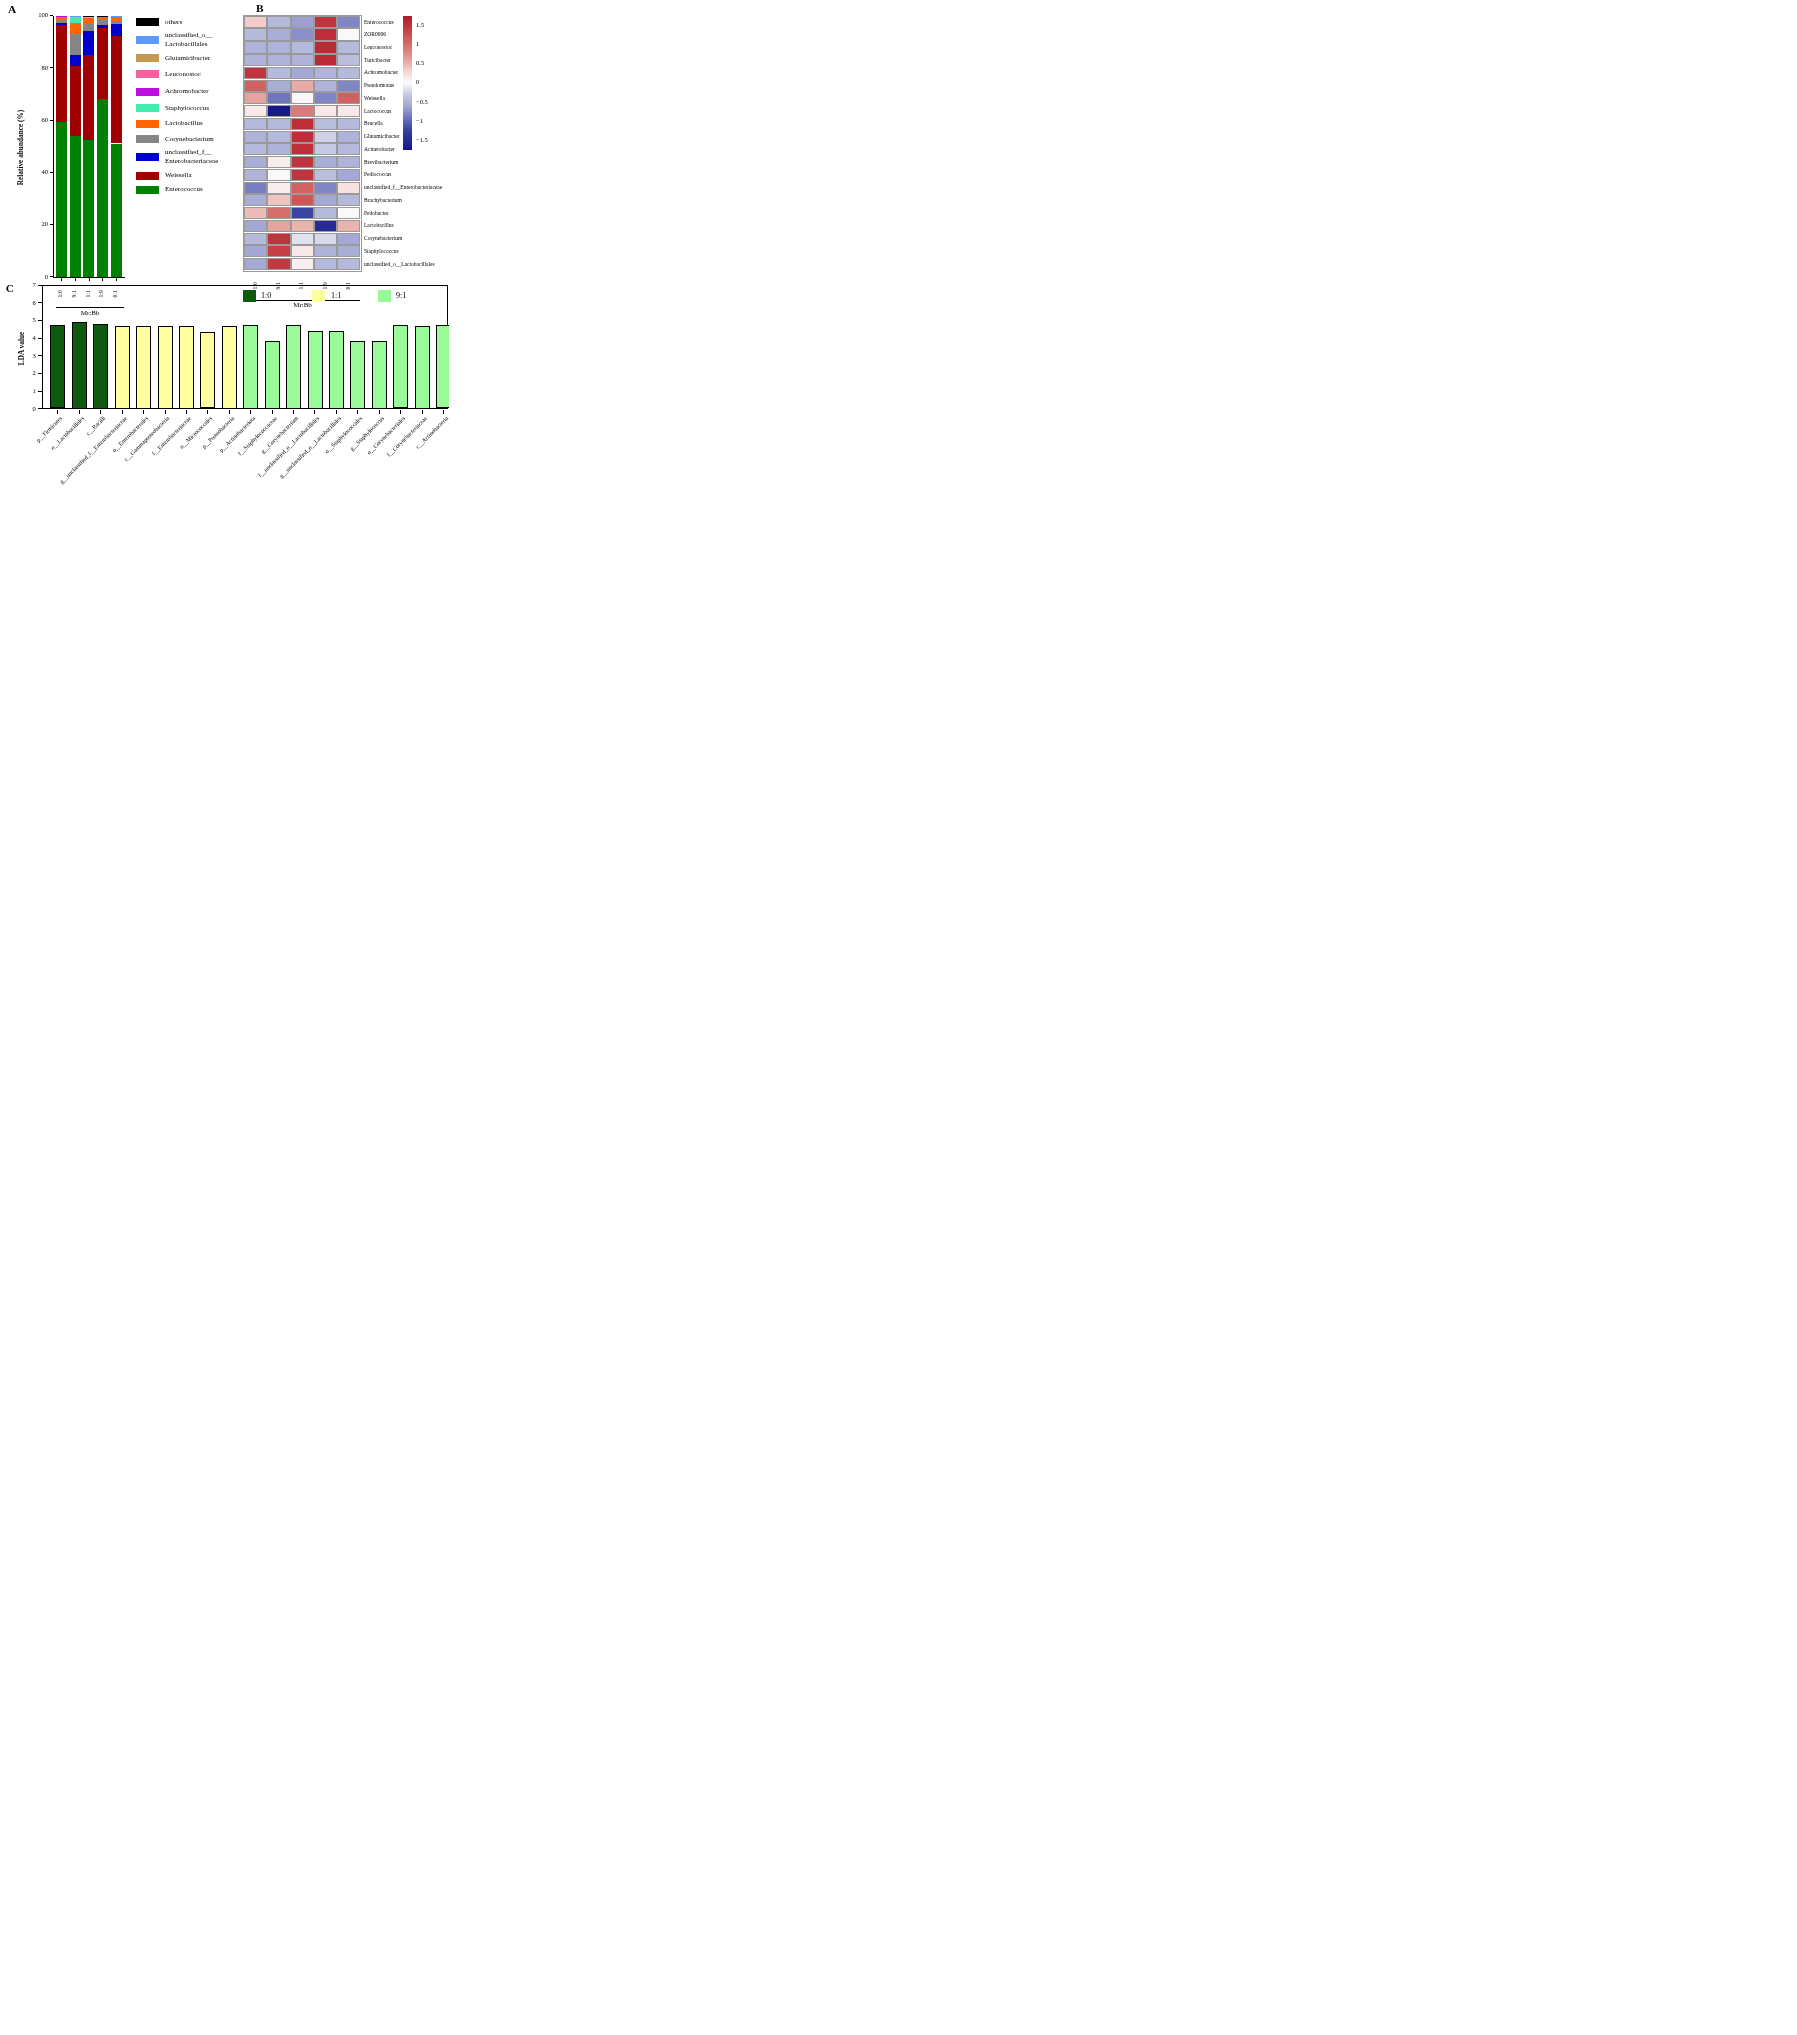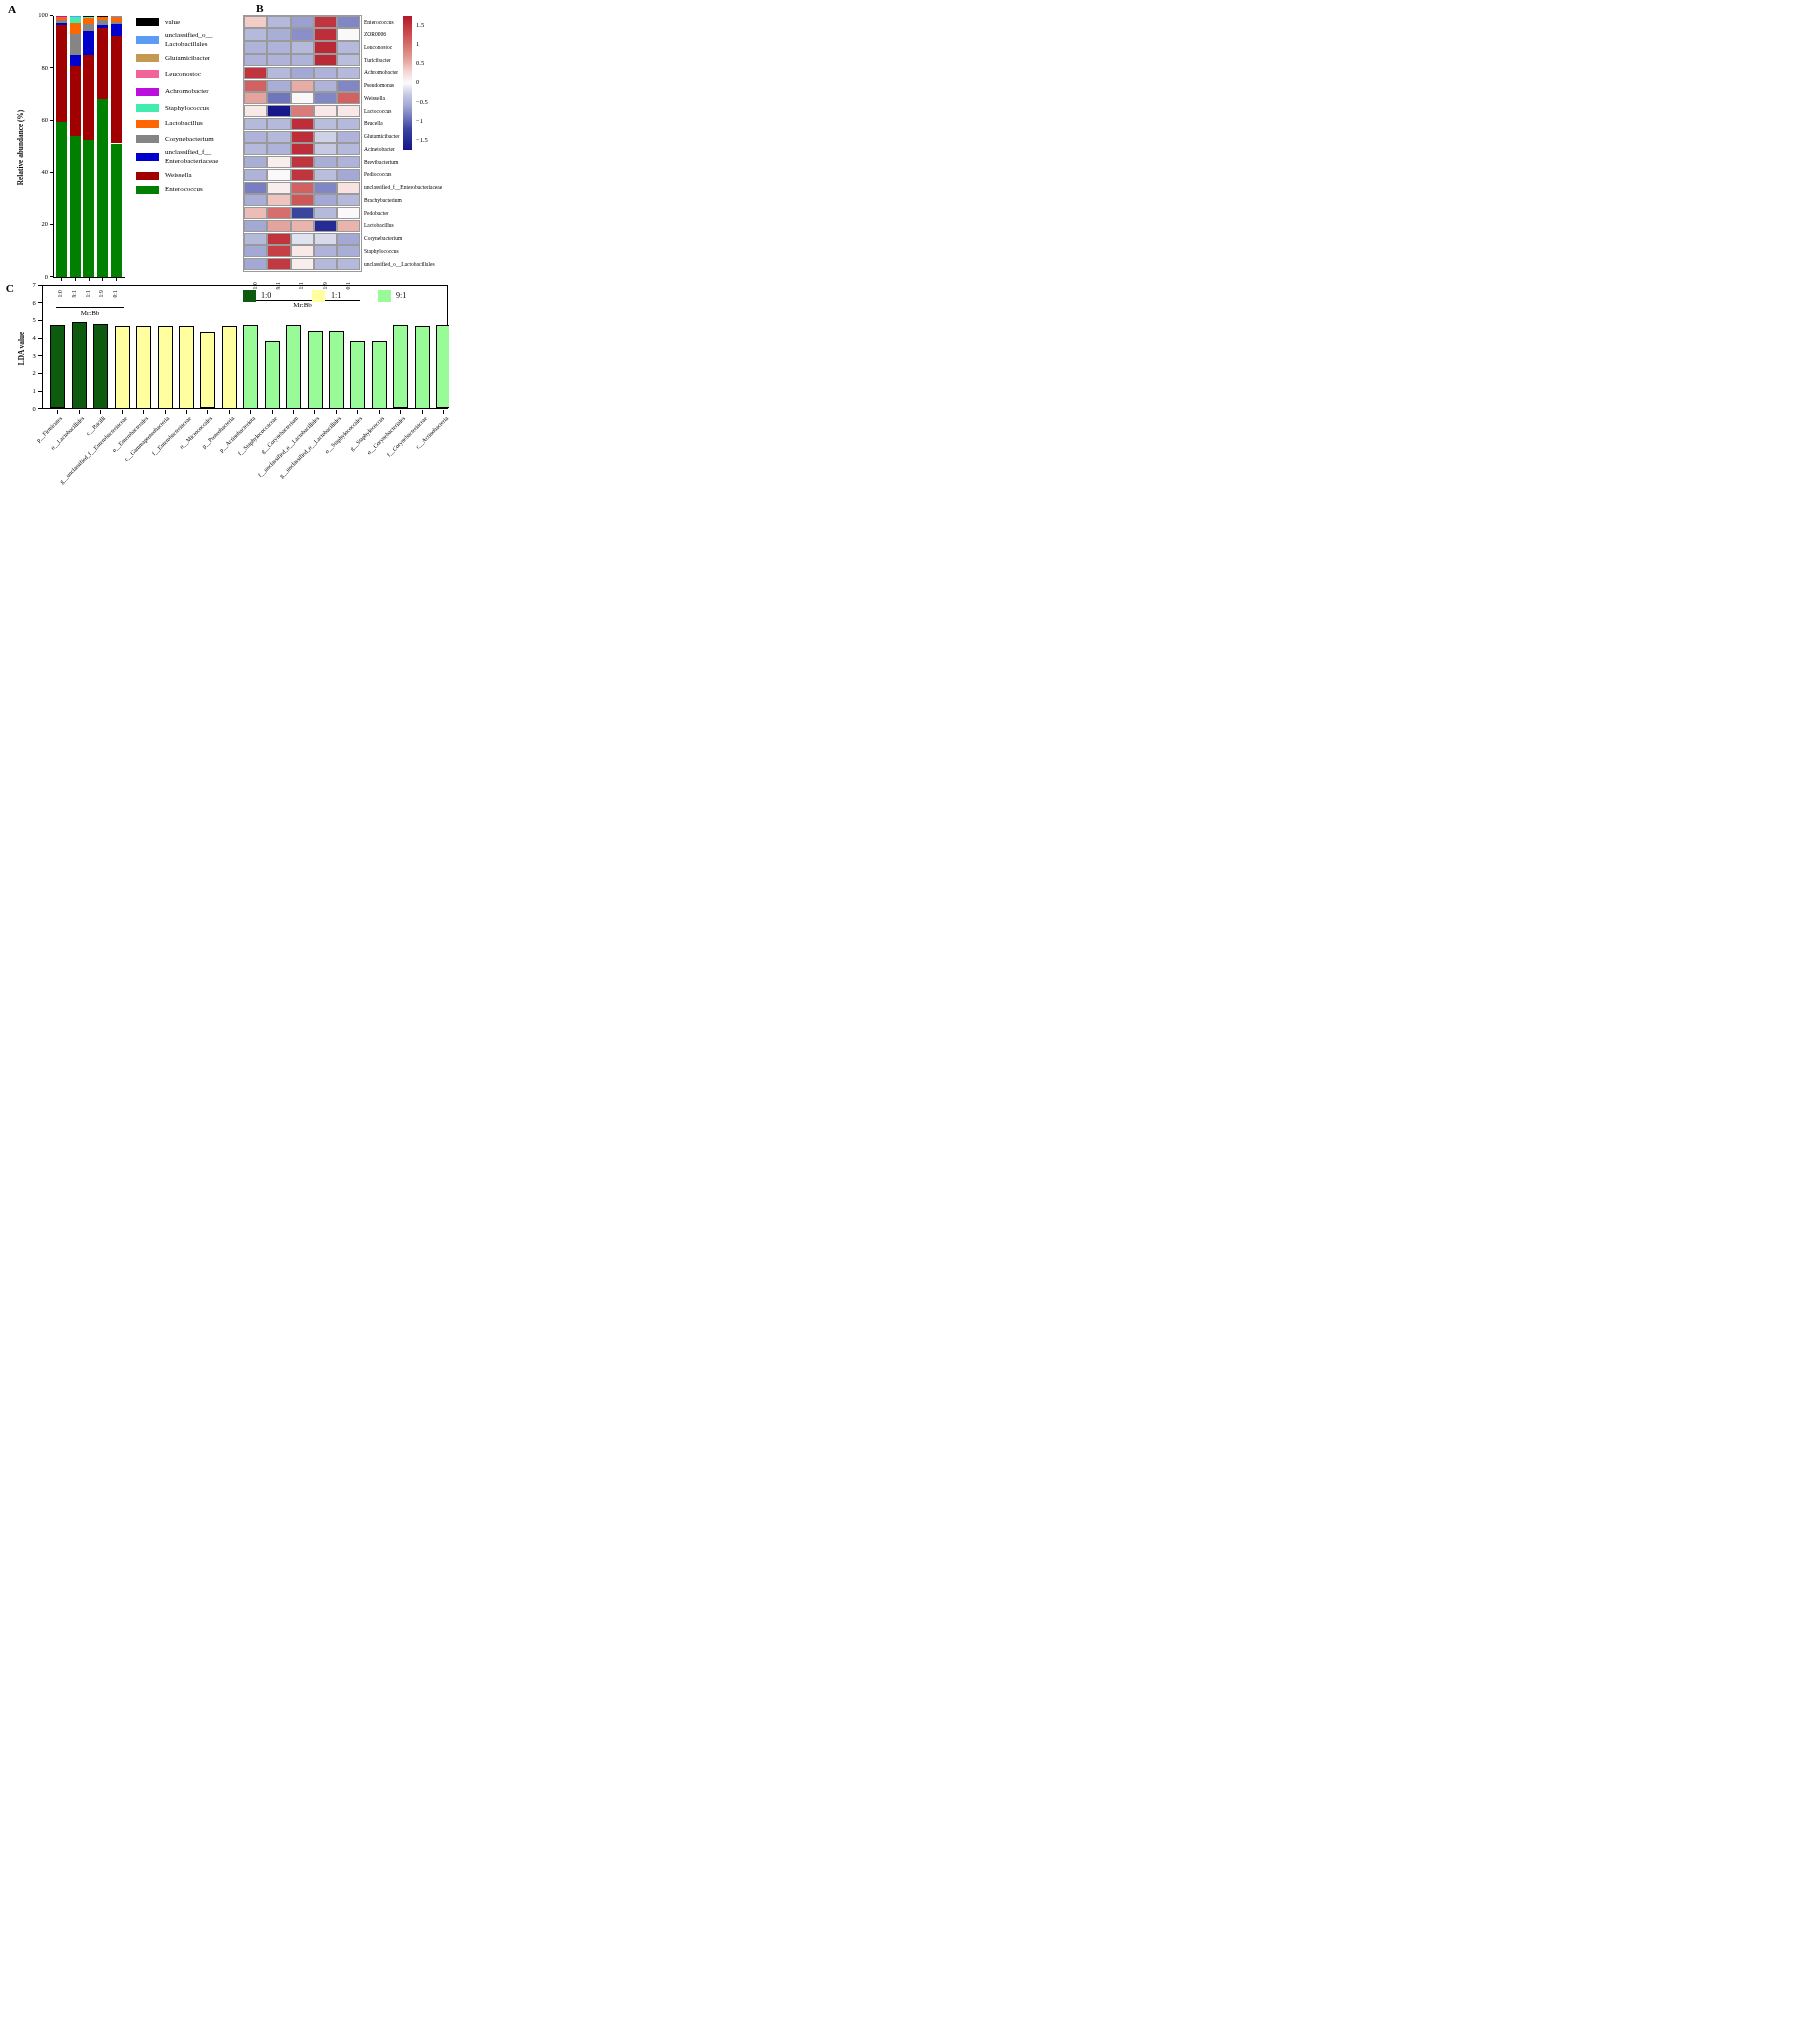--- a/index.html
+++ b/index.html
@@ -90,21 +90,21 @@
       <div class="abs rotlabel" style="left: 77px; top: 291px; width: 24.4px; height: 5.7px; line-height: 5.7px;">1:1</div>
       <div class="abs axisline" style="left: 102px; top: 278px; width: 1px; height: 3.3px;"></div>
       <div class="abs rotlabel" style="left: 90px; top: 291px; width: 24.4px; height: 5.7px; line-height: 5.7px;">1:9</div>
       <div class="abs axisline" style="left: 116px; top: 278px; width: 1px; height: 3.3px;"></div>
       <div class="abs rotlabel" style="left: 104px; top: 291px; width: 24.4px; height: 5.7px; line-height: 5.7px;">0:1</div>
     </div>
   <div class="abs groupline" style="left:56px;top:307px;width:68px;"></div>
   <div class="abs grouplabel" style="left:56px;top:309px;width:68px;">Mr:Bb</div>
   <div id="a-legend" class="abs">
       <div class="abs" style="left: 136px; top: 18.3px; width: 23px; height: 8.1px; background: rgb(0, 0, 0);"></div>
-      <div class="abs leg-item-text" style="left: 165px; top: 17.7px;">value</div>
+      <div class="abs leg-item-text" style="left: 165px; top: 17.7px;">others</div>
       <div class="abs" style="left: 136px; top: 36px; width: 23px; height: 8.1px; background: rgb(91, 155, 243);"></div>
       <div class="abs leg-item-text" style="left: 165px; top: 31px;">unclassified_o__<br>Lactobacillales</div>
       <div class="abs" style="left: 136px; top: 54px; width: 23px; height: 8.1px; background: rgb(196, 154, 83);"></div>
       <div class="abs leg-item-text" style="left: 165px; top: 54px;">Glutamicibacter</div>
       <div class="abs" style="left: 136px; top: 70px; width: 23px; height: 8.1px; background: rgb(242, 99, 156);"></div>
       <div class="abs leg-item-text" style="left: 165px; top: 70px;">Leuconostoc</div>
       <div class="abs" style="left: 136px; top: 88px; width: 23px; height: 8.1px; background: rgb(187, 16, 221);"></div>
       <div class="abs leg-item-text" style="left: 165px; top: 87px;">Achromobacter</div>
       <div class="abs" style="left: 136px; top: 104px; width: 23px; height: 8.1px; background: rgb(66, 235, 174);"></div>
       <div class="abs leg-item-text" style="left: 165px; top: 104px;">Staphylococcus</div>

